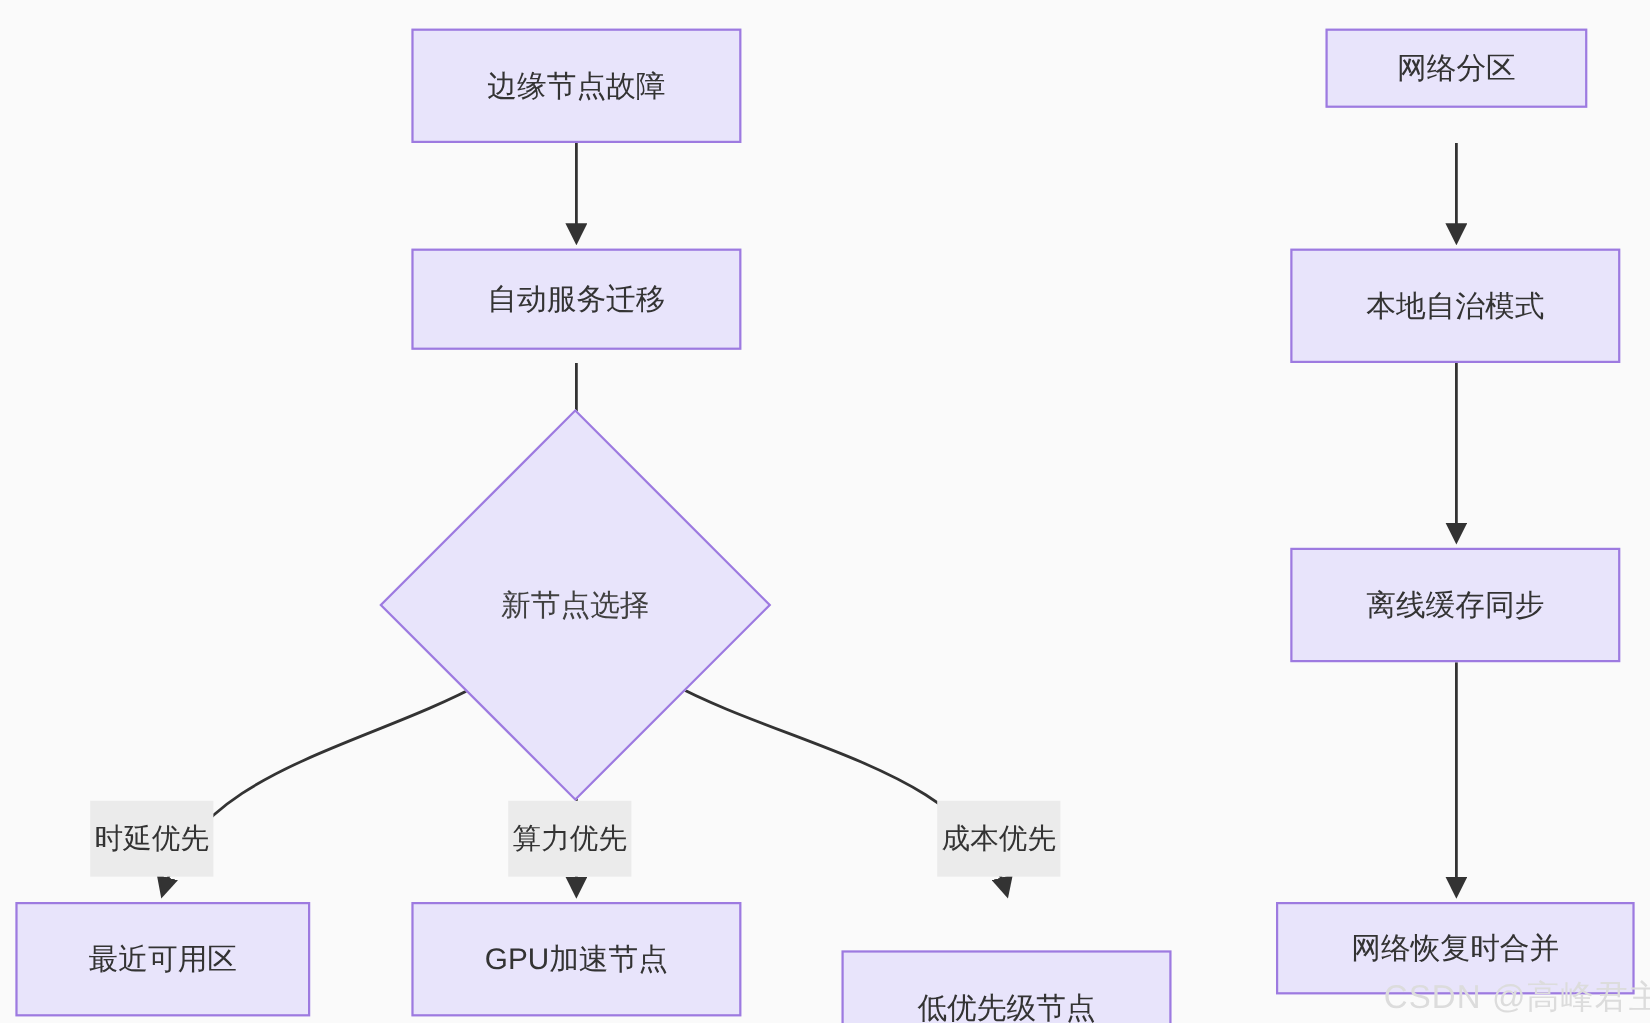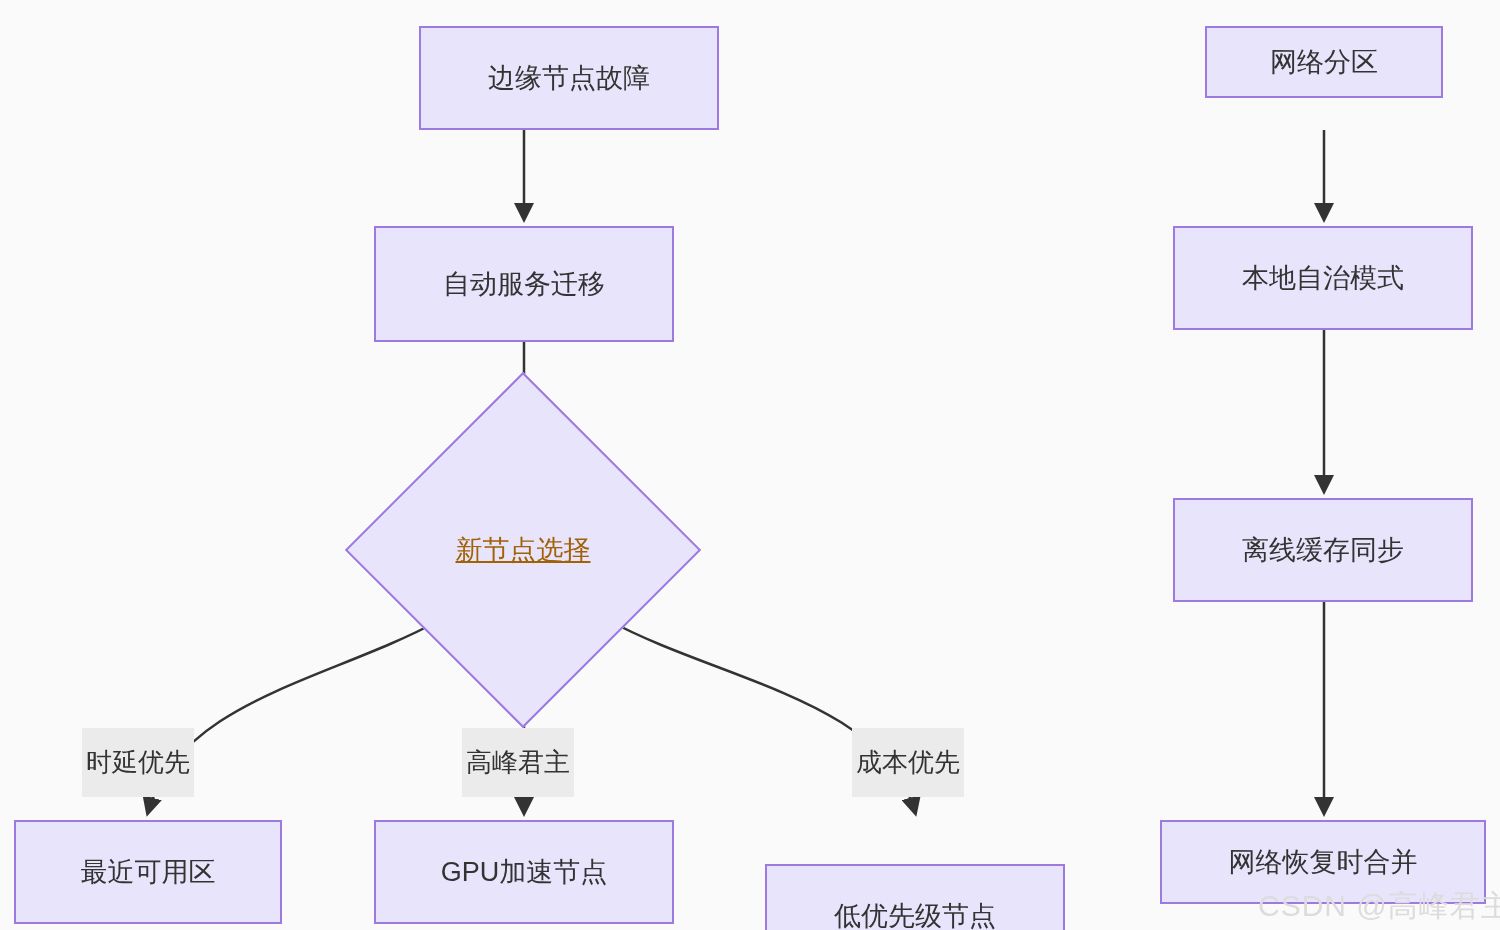--- a/index.html
+++ b/index.html
@@ -57,24 +57,23 @@
   }
   .decision .decision-text {
     position: absolute;
     left: 0;
     top: 0;
     width: 100%;
     height: 100%;
     display: flex;
     align-items: center;
     justify-content: center;
-    color: #a16207;
+    color: #404040;
     font-size: 27px;
     white-space: nowrap;
-    text-decoration: underline;
   }
   .edge-label {
     position: absolute;
     background: #ebebeb;
     color: #333333;
     font-size: 26px;
     line-height: 1.25;
     padding: 18px 4px;
     white-space: nowrap;
     z-index: 2;
@@ -110,25 +109,25 @@
 
     <path d="M 608 620 C 718 680 885 700 915 812" stroke="#333333" stroke-width="2.5" fill="none" marker-end="url(#arrow)"></path>
 
     <path d="M 1324 130 L 1324 218" stroke="#333333" stroke-width="2.5" fill="none" marker-end="url(#arrow)"></path>
 
     <path d="M 1324 330 L 1324 490" stroke="#333333" stroke-width="2.5" fill="none" marker-end="url(#arrow)"></path>
 
     <path d="M 1324 602 L 1324 812" stroke="#333333" stroke-width="2.5" fill="none" marker-end="url(#arrow)"></path>
   </svg>
 
-  <div class="node" style="left:374px; top:26px; width:300px; height:104px;margin-left:45px;">
+  <div class="node" style="left:374px; top:26px; width:300px; height:104px;">
     <span class="node-label">边缘节点故障</span>
   </div>
 
-  <div class="node" style="left:374px; top:226px; width:300px; height:116px;">
+  <div class="node" style="left:374px; top:226px; width:300px; height:92px;">
     <span class="node-label">自动服务迁移</span>
   </div>
 
   <div class="decision" style="left:397px; top:424px; width:252px; height:252px;">
     <div class="diamond-shape"></div>
     <div class="decision-text">新节点选择</div>
   </div>
 
   <div class="node" style="left:374px; top:820px; width:300px; height:104px;">
     <span class="node-label">GPU加速节点</span>
@@ -153,19 +152,19 @@
   <div class="node" style="left:1173px; top:226px; width:300px; height:104px;">
     <span class="node-label">本地自治模式</span>
   </div>
 
   <div class="node" style="left:1160px; top:820px; width:326px; height:84px;">
     <span class="node-label">网络恢复时合并</span>
   </div>
 
   <div class="edge-label" style="left:82px; top:728px;">时延优先</div>
 
-  <div class="edge-label" style="left:462px; top:728px;">高峰君主</div>
+  <div class="edge-label" style="left:462px; top:728px;">算力优先</div>
 
   <div class="edge-label" style="left:852px; top:728px;">成本优先</div>
 
   <div class="watermark" style="left:1258px; top:886px;">CSDN @高峰君主</div>
 
 </div>
 
 </body></html>

